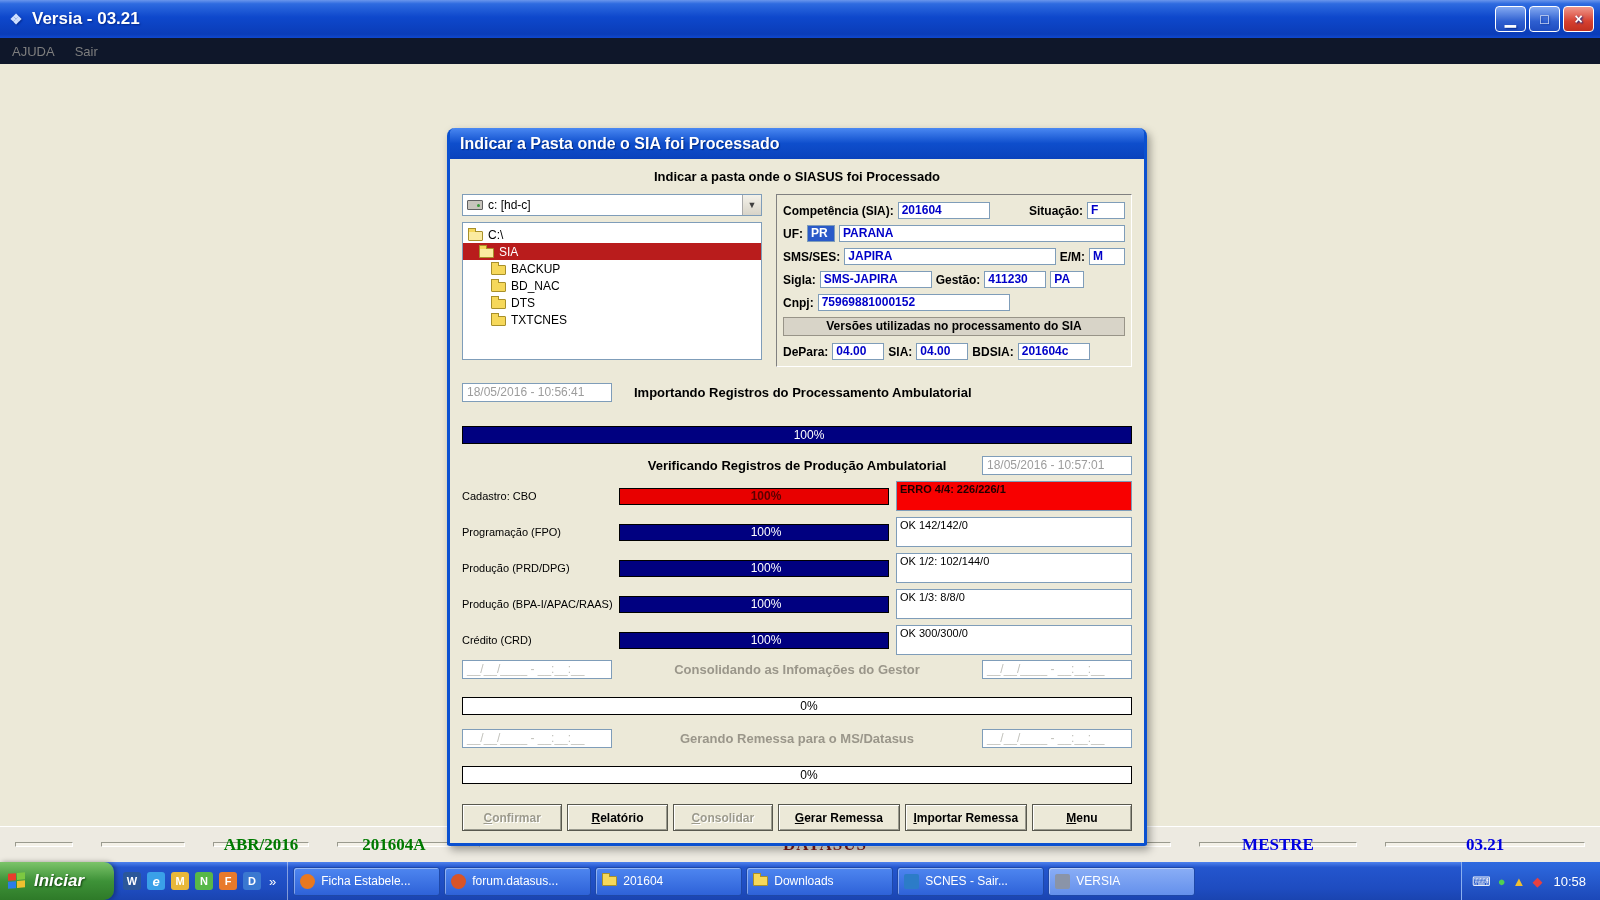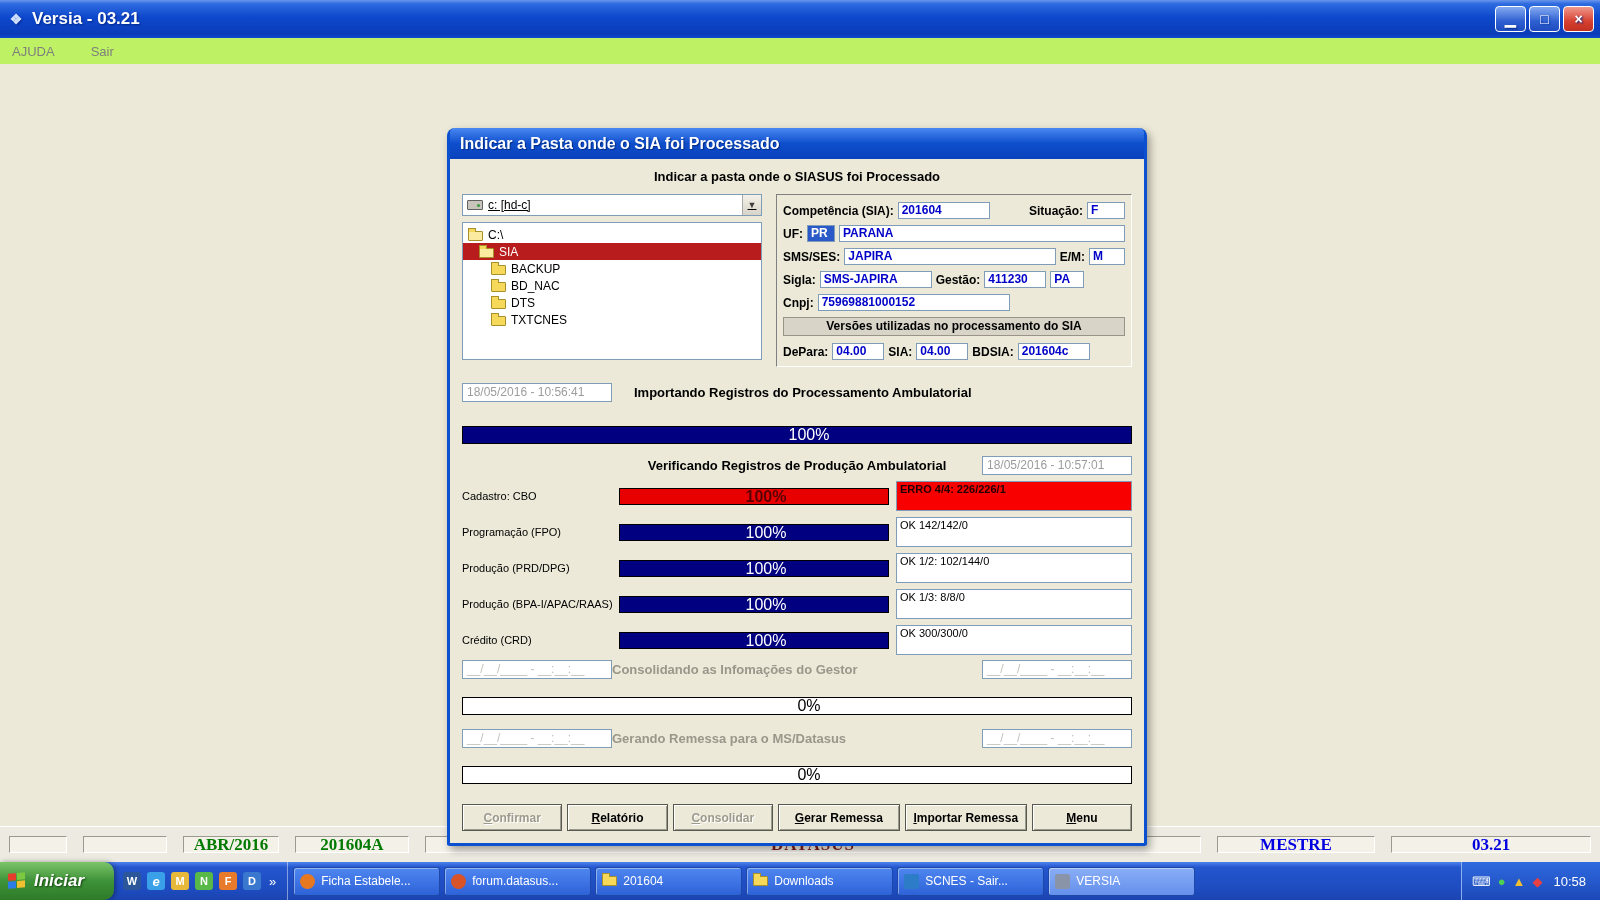--- a/index.html
+++ b/index.html
@@ -10,41 +10,41 @@
   .titlebar { height:38px; flex:0 0 38px; display:flex; align-items:center; padding:0 6px;
     background:linear-gradient(180deg,#6A96EC 0%,#2E6BE0 10%,#0E48CC 45%,#0A3CB8 90%,#1048CE 100%);
     color:#fff; font-weight:bold; font-size:17px; text-shadow:1px 1px 2px #00268C; }
   .app-icon { width:20px; height:20px; margin-right:6px; color:#CFE0FF; font-size:14px; display:flex; align-items:center; justify-content:center; }
   .tb-spacer { flex:1; }
   .win-btn { width:31px; height:26px; margin-left:3px; border-radius:4px; border:1px solid #fff;
     color:#fff; display:flex; align-items:center; justify-content:center; font-size:14px; font-weight:bold; }
   .win-btn.minmax { background:linear-gradient(180deg,#84AAF2,#2E5FD0 60%,#1E4CC0); }
   .win-btn.close { background:linear-gradient(180deg,#F0988C,#D64030 60%,#C03020); }
 
-  .menubar { height:26px; flex:0 0 26px; background:#bef264; display:flex; align-items:center; gap:36px;
+  .menubar { height:26px; flex:0 0 26px; background:#0f172a; display:flex; align-items:center; gap:20px;
     padding:0 12px; font-size:13px; color:#7E7E7E; }
   .menu-item { cursor:default; }
 
   .client { flex:1; position:relative; background:#ECE9D8; }
 
   
   .dialog { position:absolute; left:447px; top:64px; width:700px;
     border:3px solid #0A50D0; border-top:none; border-radius:8px 8px 3px 3px;
     box-shadow:3px 4px 8px rgba(0,0,0,.35); background:#ECE9D8; }
   .dialog-title { height:31px; border-radius:5px 5px 0 0; display:flex; align-items:center; padding:0 10px;
     background:linear-gradient(180deg,#4A88F2 0%,#0E4ECC 50%,#0A42BC 100%);
     color:#fff; font-weight:bold; font-size:16px; text-shadow:1px 1px 1px #002A80; }
   .dialog-body { padding:8px 12px 12px; }
   .dlg-header { text-align:center; font-weight:bold; font-size:13px; margin:2px 0 10px; color:#000; }
 
   .top { display:flex; gap:14px; }
   .left-col { width:300px; flex:0 0 300px; }
 
   .combo { height:22px; background:#fff; border:1px solid #7F9DB9; display:flex; align-items:center; gap:5px;
-    font-size:12px; padding-left:4px; color:#000;text-decoration:underline; }
+    font-size:12px; padding-left:4px; color:#000; }
   .drive-icon { width:16px; height:10px; background:#C8C4BC; border:1px solid #606060; border-radius:1px; position:relative; flex:0 0 auto; }
   .drive-icon::after { content:""; position:absolute; right:2px; top:3px; width:3px; height:3px; background:#3A9A3A; border-radius:50%; }
   .combo .drop { margin-left:auto; width:19px; height:20px; background:linear-gradient(180deg,#F4F2EA,#D8D4C8);
     border-left:1px solid #aaa; display:flex; align-items:center; justify-content:center; font-size:9px; color:#404040; }
 
   .listbox { margin-top:6px; height:138px; background:#fff; border:1px solid #7F9DB9; font-size:12px; padding:3px 0; overflow:hidden; }
   .list-item { display:flex; align-items:center; height:17px; gap:5px; color:#000; cursor:default; }
   .lv0 { padding-left:5px; } .lv1 { padding-left:16px; } .lv2 { padding-left:28px; }
   .list-item.sel { background:#b91c1c; color:#fff; }
   .folder-icon { width:15px; height:10px; background:#F6D85A; border:1px solid #A8902A; border-radius:1px; position:relative; flex:0 0 auto; margin-top:2px; }
@@ -65,51 +65,51 @@
     font-size:12px; line-height:17px; padding:0 4px; white-space:nowrap; overflow:hidden; }
   .ts-box.empty { color:#C2C2BC; }
 
   .import-row { display:flex; align-items:center; gap:22px; margin-top:16px; }
   .import-label { font-weight:bold; font-size:13px; color:#000; }
 
   .pbar { position:relative; height:18px; border:1px solid #000; background:#fff; }
   .pbar .fill { position:absolute; left:0; top:0; bottom:0; width:100%; background:#000080; }
   .pbar.zero .fill { width:0; }
   .pbar.red .fill { background:#E80000; }
-  .pbar .ptext { position:absolute; left:0; right:0; top:0; bottom:0; text-align:center; font-size:16px; line-height:16px; color:#fff;padding-left:24px; }
+  .pbar .ptext { position:absolute; left:0; right:0; top:0; bottom:0; text-align:center; font-size:12px; line-height:16px; color:#fff;padding-left:24px; }
   .pbar.zero .ptext { color:#000; }
   .pbar.red .ptext { color:#5A0000; font-weight:bold; }
   .main-bar { margin-top:24px; }
 
   .verify-head { display:grid; grid-template-columns:150px 1fr 150px; align-items:center; margin-top:12px; }
   .verify-label { text-align:center; font-weight:bold; font-size:13px; color:#000; }
 
   .vrow { display:grid; grid-template-columns:150px 270px 1fr; gap:7px; align-items:center; margin-top:6px; }
   .vrow-label { font-size:11px; color:#000; white-space:nowrap; overflow:hidden; }
   .vrow .pbar { height:17px; } .vrow .ptext { line-height:15px; }
   .status { height:30px; background:#fff; border:1px solid #7F9DB9; font-size:11px; line-height:15px; padding:0 3px; color:#000; white-space:nowrap; overflow:hidden; }
   .status.err { background:#F80000; color:#200000; font-weight:bold; }
 
   .section-row { display:grid; grid-template-columns:150px 1fr 150px; align-items:center; margin-top:5px; }
-  .section-label { text-align:left; color:#9A968A; font-weight:bold; font-size:13px; }
+  .section-label { text-align:center; color:#9A968A; font-weight:bold; font-size:13px; }
   .zero-bar { margin-top:18px; }
   .section-row.second { margin-top:14px; }
 
   .btn-row { display:flex; gap:5px; margin-top:20px; }
   .btn { flex:1; height:27px; background:#ECE9D8; border:1px solid #58584E;
     box-shadow:inset 1px 1px 0 #fff, inset -1px -1px 0 #9A9A8E;
     font-weight:bold; font-size:12px; font-family:inherit; color:#000;
     display:flex; align-items:center; justify-content:center; white-space:nowrap; padding:0 6px; cursor:default; }
   .btn.wide { flex:1.25; }
   .btn.disabled { color:#9C9A8C; text-shadow:1px 1px 0 #fff; }
 
   
   .statusbar { height:36px; flex:0 0 36px; background:#EDEAE1; display:flex; align-items:stretch;
     border-top:1px solid #fff; font-family:"Liberation Serif", serif; font-weight:bold; font-size:17px; padding:1px 1px; }
-  .scell { border:1px solid; border-color:#9A9A8E #FFFFFF #FFFFFF #9A9A8E; margin:8px; background:#F4F1E8;
+  .scell { border:1px solid; border-color:#9A9A8E #FFFFFF #FFFFFF #9A9A8E; margin:14px; background:#F4F1E8;
     display:flex; align-items:center; justify-content:center; white-space:nowrap; }
   .sc1 { width:58px; } .sc2 { width:84px; } .sc3 { width:96px; } .sc4 { width:114px; }
   .sc5 { flex:1; } .sc6 { width:158px; } .sc7 { width:200px; }
   .green { color:#007A00; } .olive { color:#7f1d1d; letter-spacing:1px; } .blue { color:#0000E0; }
 
   
   .taskbar { height:38px; flex:0 0 38px; display:flex; align-items:stretch;
     background:linear-gradient(180deg,#4E82EE 0%,#2456CE 14%,#1E4CC0 70%,#1A44B0 100%); }
   .start { flex:0 0 114px; background:linear-gradient(180deg,#7CC46A 0%,#3E9238 50%,#2E7A28 100%);
     border-radius:0 10px 10px 0; display:flex; align-items:center; gap:7px; padding:0 16px 0 8px;

